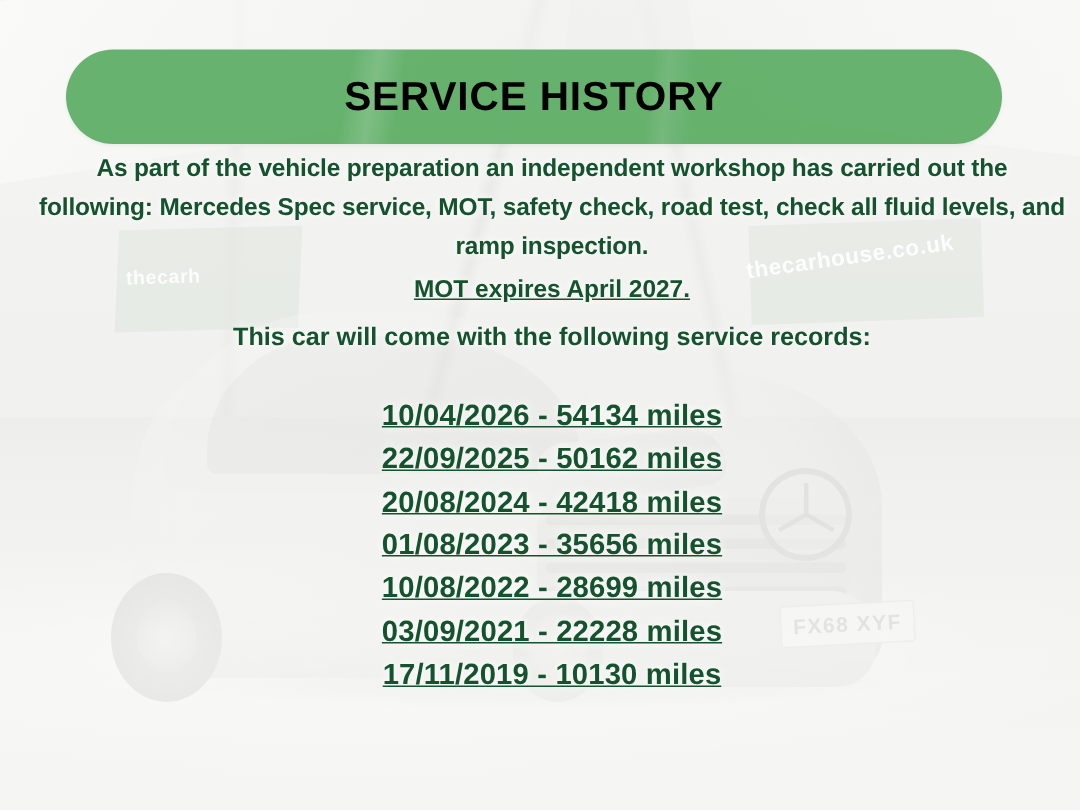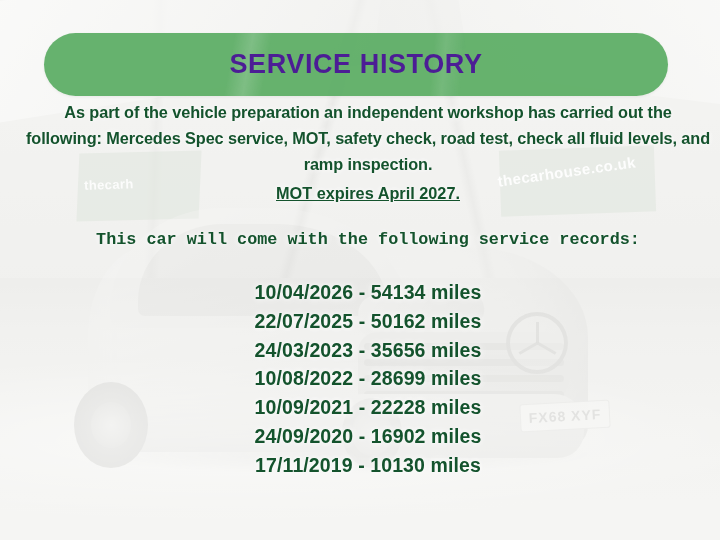--- a/index.html
+++ b/index.html
@@ -256,21 +256,21 @@
       linear-gradient(95deg, rgba(255,255,255,0) 62%, rgba(255,255,255,.10) 64%, rgba(255,255,255,0) 67%);
     pointer-events: none;
   }
   .title-text {
     position: relative;
     z-index: 2;
     font-family: "Liberation Sans", sans-serif;
     font-weight: 700;
     font-size: 27px;
     letter-spacing: .6px;
-    color: #4c1d95;
+    color: #000000;
     text-align: center;
   }
 
   
   .content {
     position: absolute;
     left: 0; right: 0; top: 99px;
     text-align: center;
     color: #14532d;
     font-family: "Liberation Sans", sans-serif;
@@ -285,34 +285,34 @@
     text-shadow: 0 0 5px rgba(255,255,255,.85), 0 0 11px rgba(255,255,255,.7);
   }
   .mot {
     margin-top: 4px;
     font-size: 16.3px;
     line-height: 24px;
     text-shadow: 0 0 5px rgba(255,255,255,.85), 0 0 11px rgba(255,255,255,.7);
     text-decoration: underline;
   }
   .records-heading {
-    margin-top: 24px;
+    margin-top: 9px;
     font-size: 16.8px;
     line-height: 22px;
     text-shadow: 0 0 5px rgba(255,255,255,.85), 0 0 11px rgba(255,255,255,.7);
-    font-family: Liberation Mono, monospace;
   }
   .records {
     margin-top: 27px;
   }
   .record {
     font-size: 19.5px;
     line-height: 28.8px;
     letter-spacing: .1px;
     text-shadow: 0 0 5px rgba(255,255,255,.9), 0 0 12px rgba(255,255,255,.75);
+    text-decoration: underline;
   }
 </style>
 </head>
 <body>
 
 <div id="slide">
 
   <div class="photo-layer">
     <div class="wall"></div>
     <div class="wall-seams"></div>
@@ -358,22 +358,22 @@
     <div class="title-text">SERVICE HISTORY</div>
   </div>
 
   <div class="content">
     <div class="intro">As part of the vehicle preparation an independent workshop has carried out the following:  Mercedes Spec service, MOT, safety check, road test, check all fluid levels, and ramp inspection.</div>
     <div class="mot">MOT expires April 2027.</div>
     <div class="records-heading">This car will come with the following service records:</div>
 
     <div class="records">
       <div class="record">10/04/2026 -  54134 miles</div>
-      <div class="record">22/07/2025 - 50162 miles</div>
-      <div class="record">24/03/2023 - 35656 miles</div>
+      <div class="record">22/09/2025 - 50162 miles</div>
+      <div class="record">20/08/2024 - 42418 miles</div>
+      <div class="record">01/08/2023 - 35656 miles</div>
       <div class="record">10/08/2022 - 28699 miles</div>
-      <div class="record">10/09/2021 - 22228 miles</div>
-      <div class="record">24/09/2020 - 16902 miles</div>
+      <div class="record">03/09/2021 - 22228 miles</div>
       <div class="record">17/11/2019 - 10130 miles</div>
     </div>
   </div>
 
 </div>
 
 </body></html>

